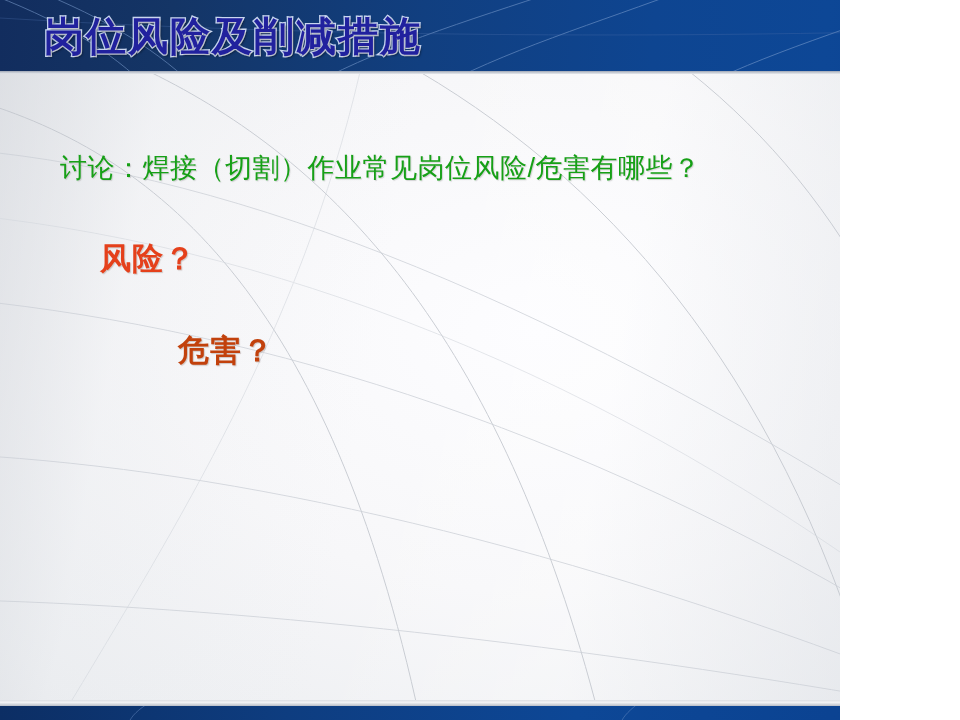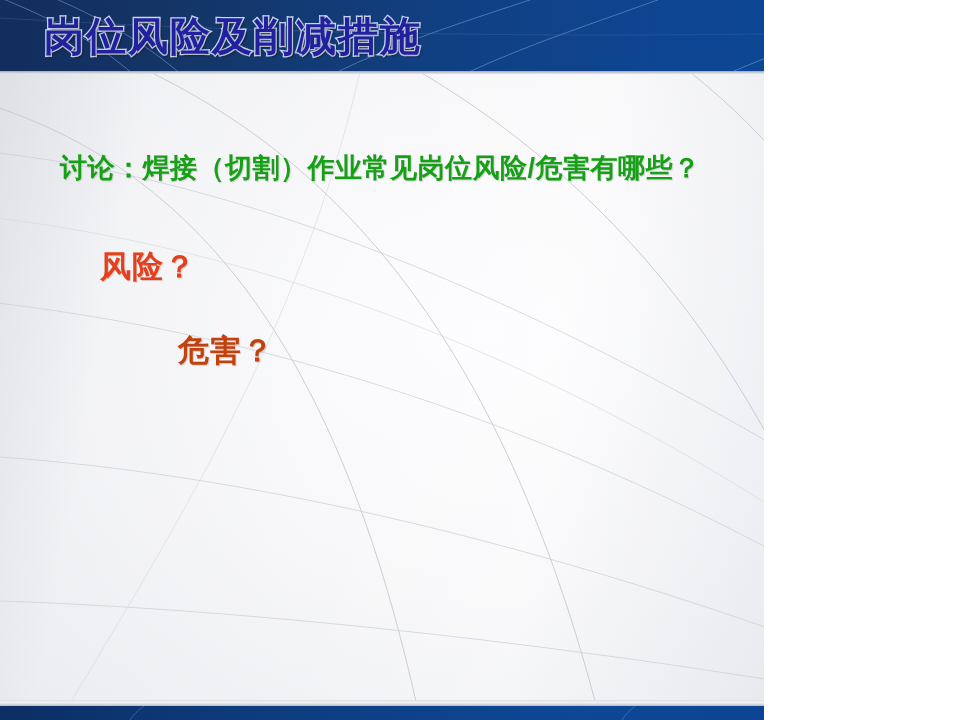--- a/index.html
+++ b/index.html
@@ -5,21 +5,21 @@
   html, body {
     margin: 0;
     padding: 0;
     background: #ffffff;
   }
   body {
     font-family: "Liberation Sans", sans-serif;
   }
   #slide {
     position: relative;
-    width: 764px;
+    width: 840px;
     height: 720px;
     overflow: hidden;
     background: #f4f4f6;
   }
 
   
   .slide-bg {
     position: absolute;
     inset: 0;
     background:
@@ -78,37 +78,36 @@
       -1px 0   0 rgba(180,200,235,0.5),
        2px 2px 2px rgba(0,0,0,0.35);
   }
 
   
   .q-line {
     position: absolute;
     left: 60px;
     top: 150px;
     font-size: 27px;
-    font-weight: bold;
+    font-weight: normal;
     color: #16a016;
     white-space: nowrap;
     letter-spacing: 0.5px;
     text-shadow: 1px 1px 1px rgba(120,120,120,0.30);
   }
   .kw-risk {
     position: absolute;
     left: 100px;
     top: 238px;
     font-size: 31px;
     font-weight: bold;
     color: #e5401b;
     white-space: nowrap;
     letter-spacing: 1px;
     text-shadow: 1px 1px 1px rgba(120,90,80,0.30);
-    margin-top: 8px;
   }
   .kw-hazard {
     position: absolute;
     left: 178px;
     top: 330px;
     font-size: 31px;
     font-weight: bold;
     color: #c2410c;
     white-space: nowrap;
     letter-spacing: 1px;

